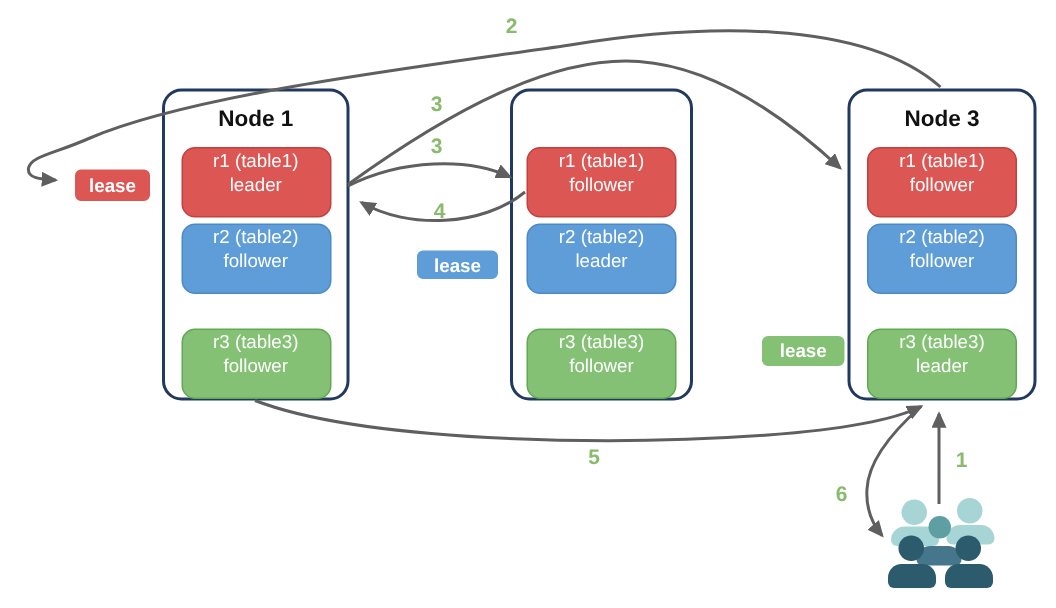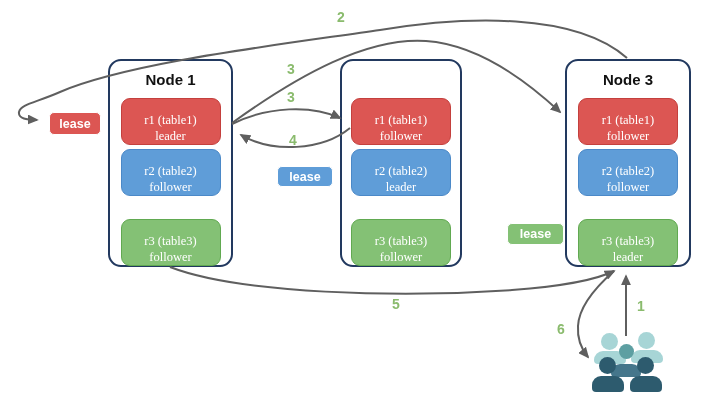--- a/index.html
+++ b/index.html
@@ -16,22 +16,22 @@
   #node2{left:340px;width:122px}
   #node3{left:565px;width:126px}
   .node-title{
     position:absolute;top:10px;left:0;right:0;text-align:center;
     font-weight:bold;font-size:15px;color:var(--title);
   }
   
   .box{
     position:absolute;left:50%;transform:translateX(-50%);width:100px;height:47px;
     border-radius:9px;box-sizing:border-box;border:1px solid;
-    display:flex;flex-direction:column;align-items:center;justify-content:flex-end;
-    color:#fff;font-size:12.5px;line-height:1.3;text-align:center;font-family:Liberation Serif, serif;
+    display:flex;flex-direction:column;align-items:center;justify-content:flex-start;
+    color:#fff;font-size:12.5px;line-height:1.3;text-align:center;
   }
   .box.r1{top:37px}.box.r2{top:88px}.box.r3{top:158px}
   .red{background:var(--red-fill);border-color:var(--red-border)}
   .blue{background:var(--blue-fill);border-color:var(--blue-border)}
   .green{background:var(--green-fill);border-color:var(--green-border)}
   
   .lease{
     position:absolute;border-radius:5px;border:1px solid;box-sizing:border-box;
     color:#fff;font-size:12.5px;display:flex;align-items:center;justify-content:center;font-weight:bold;
   }

